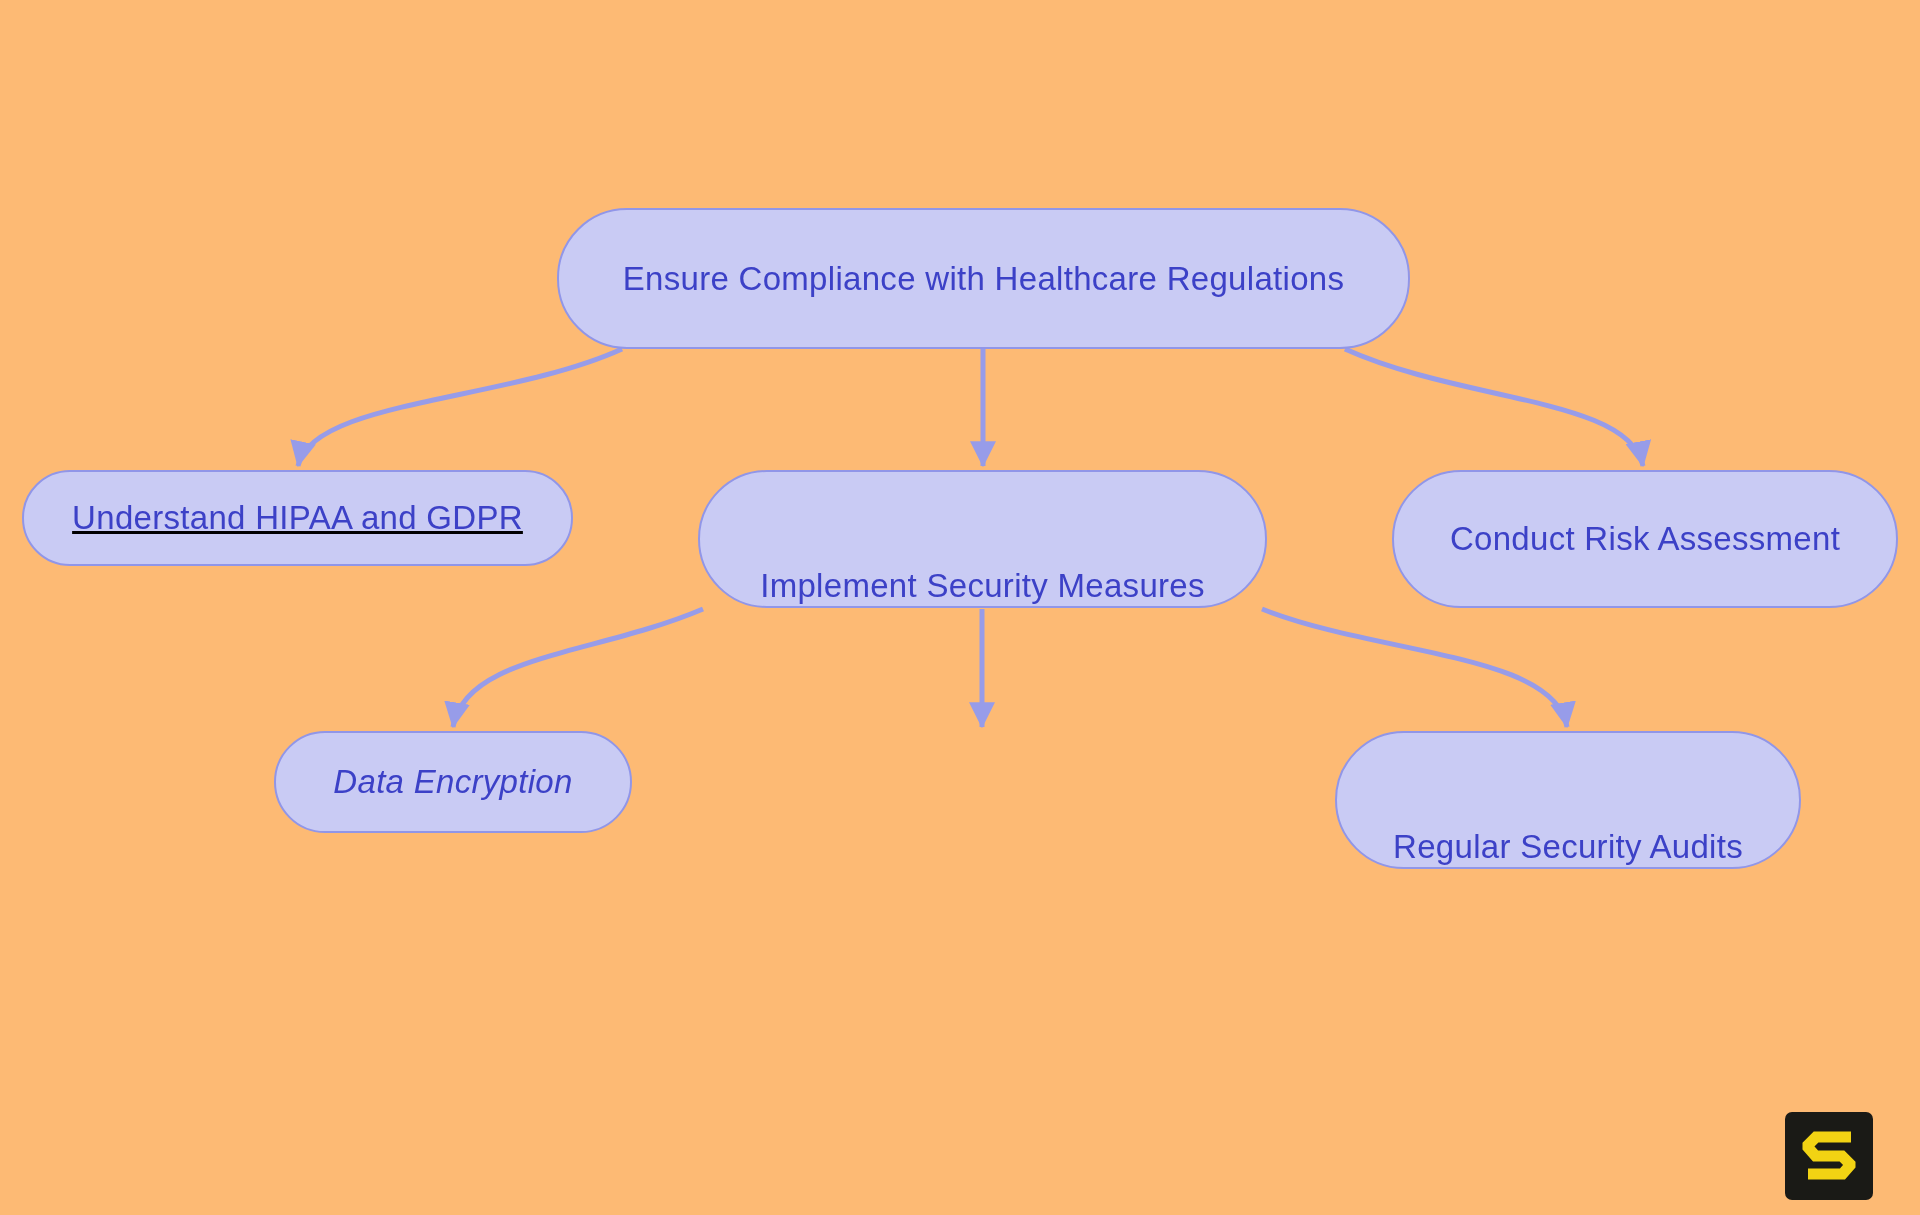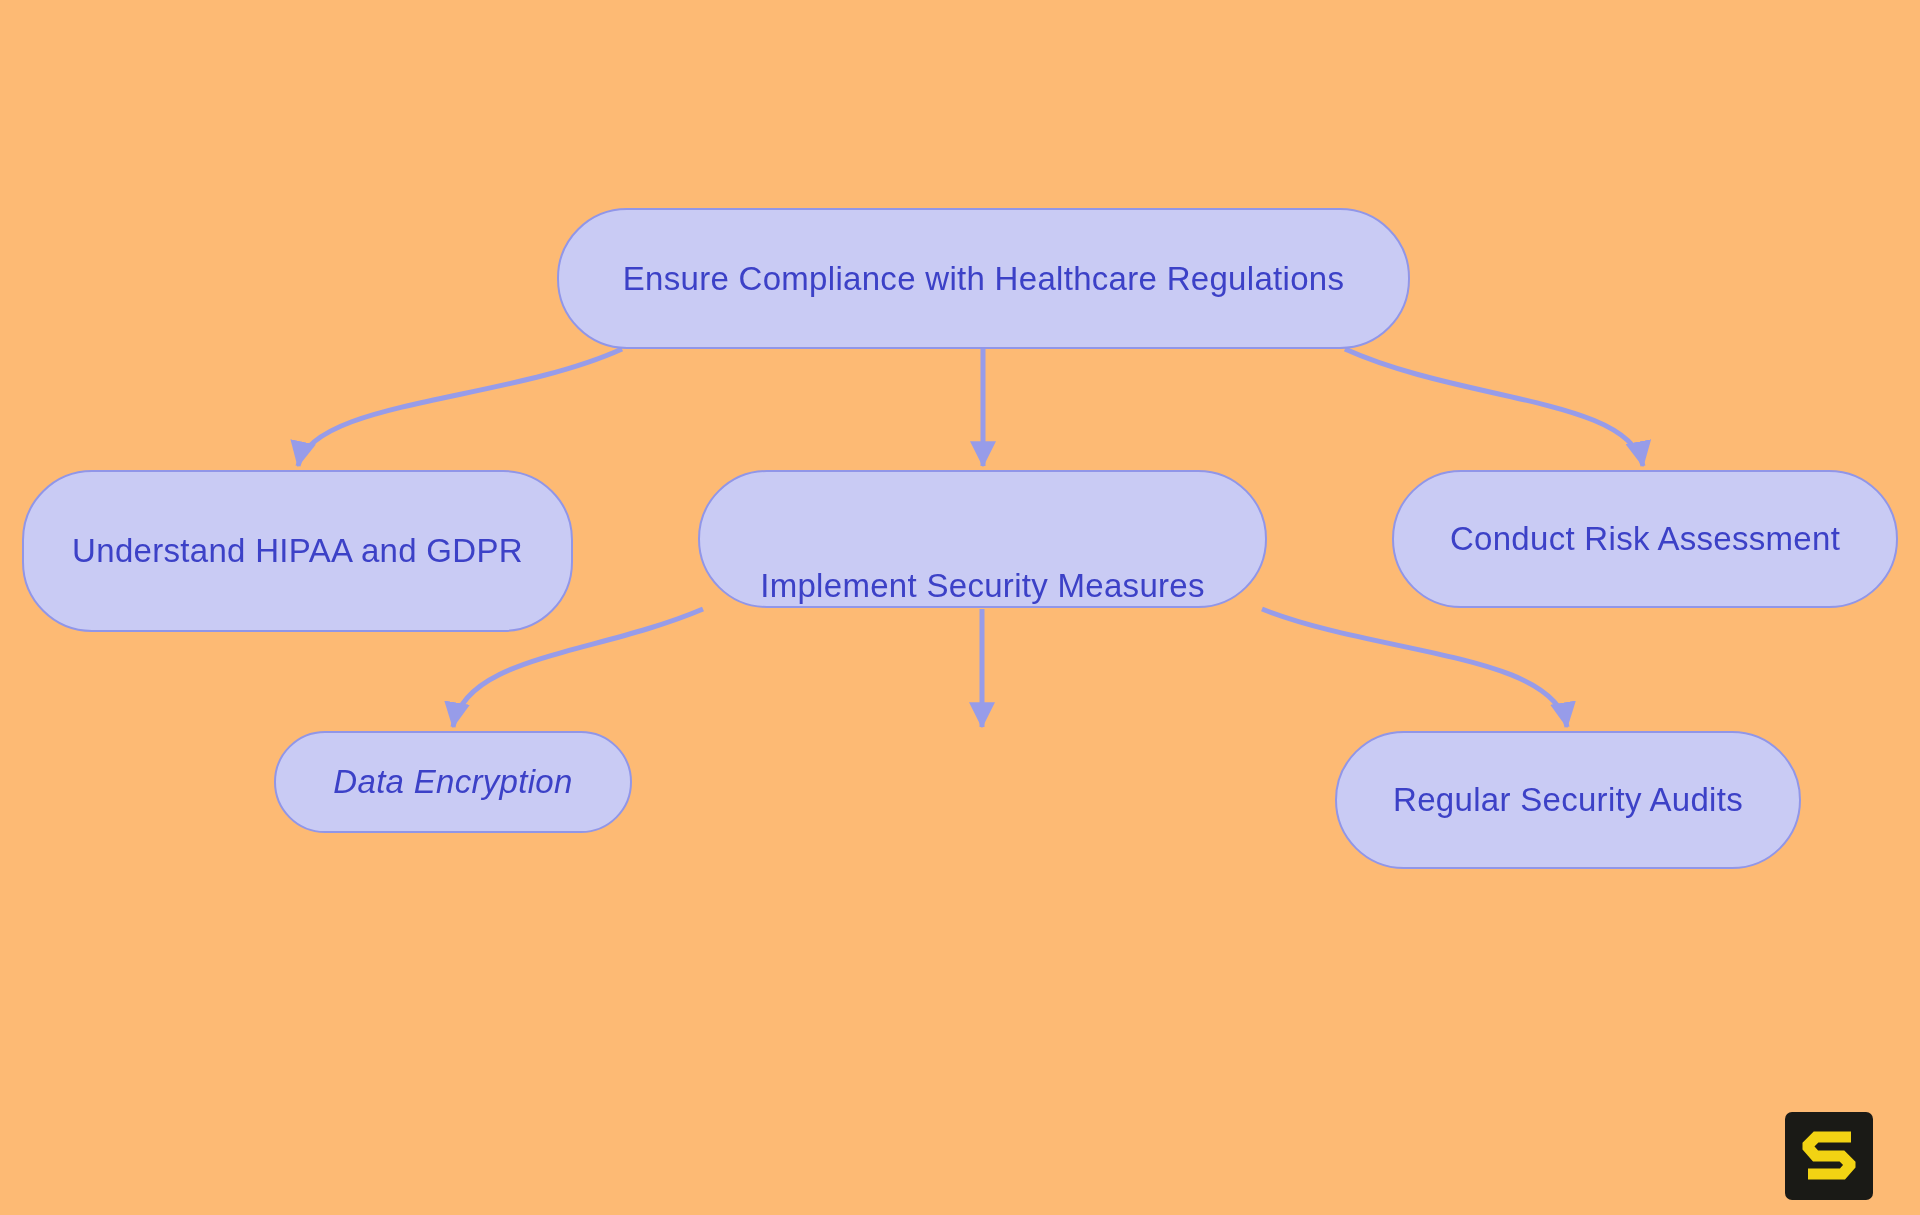--- a/index.html
+++ b/index.html
@@ -87,38 +87,38 @@
     <path class="edge" d="M 1345 349 C 1462 402, 1630 398, 1643 466" marker-end="url(#ah)"></path>
     <path class="edge" d="M 703 609 C 595 655, 465 655, 453 727" marker-end="url(#ah)"></path>
     <path class="edge" d="M 982 609 L 982 727" marker-end="url(#ah)"></path>
     <path class="edge" d="M 1262 609 C 1378 655, 1555 653, 1567 727" marker-end="url(#ah)"></path>
   </svg>
 
   <div class="node" style="left:557px; top:208px; width:853px; height:141px;">
     <span class="label">Ensure Compliance with Healthcare Regulations</span>
   </div>
 
-  <div class="node" style="left:22px; top:470px; width:551px; height:162px;">
+  <div class="node" style="left:22px; top:470px; width:551px; height:96px;text-decoration:underline;">
     <span class="label">Understand HIPAA and GDPR</span>
   </div>
 
   <div class="node" style="left:698px; top:470px; width:569px; height:138px;align-items:flex-end;">
     <span class="label">Implement Security Measures</span>
   </div>
 
   <div class="node" style="left:1392px; top:470px; width:506px; height:138px;">
     <span class="label">Conduct Risk Assessment</span>
   </div>
 
   <div class="node" style="left:274px; top:731px; width:358px; height:102px;font-style:italic;">
     <span class="label">Data Encryption</span>
   </div>
 
 
-  <div class="node" style="left:1335px; top:731px; width:466px; height:138px;">
+  <div class="node" style="left:1335px; top:731px; width:466px; height:138px;align-items:flex-end;">
     <span class="label">Regular Security Audits</span>
   </div>
 
   <div id="logo">
     <svg width="88" height="88" viewBox="0 0 88 88" xmlns="http://www.w3.org/2000/svg">
       <path class="s-stroke" d="M 66 25 L 31 25 L 23 33 L 23 35.5 L 30.5 44 L 57 44 L 65 52 L 65 53.5 L 57.5 62 L 23 62"></path>
     </svg>
   </div>
 
 </div>

